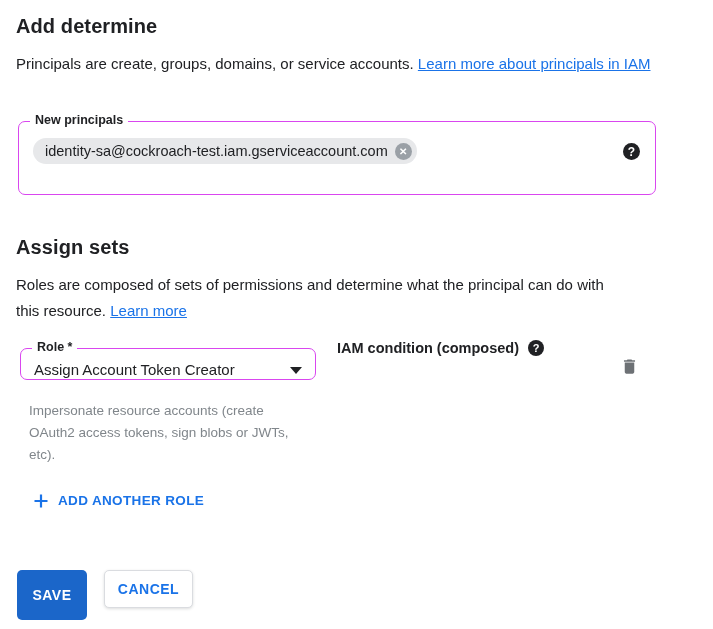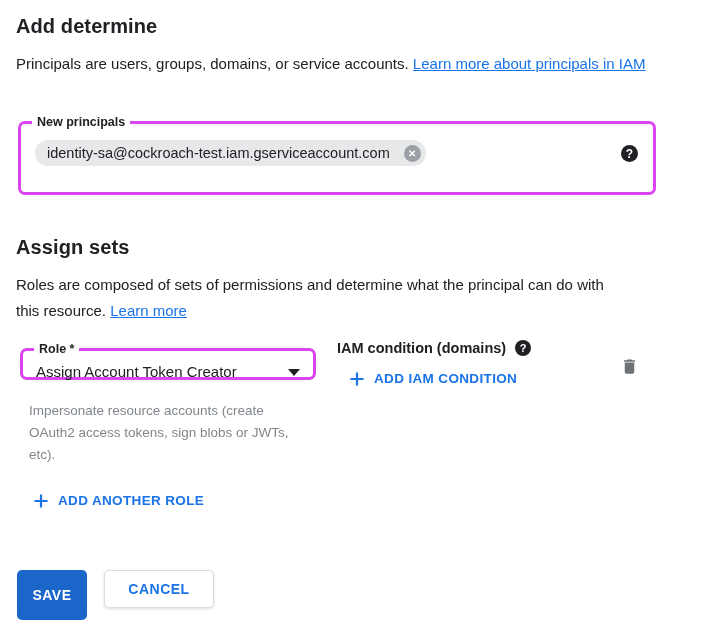--- a/index.html
+++ b/index.html
@@ -31,21 +31,21 @@
   }
   .link {
     color: #1a73e8;
     text-decoration: underline;
     cursor: pointer;
     margin-top: 47px;
   }
   
   .outfield {
     position: absolute;
-    border: 3px solid #d946ef;
+    border: 1px solid #d946ef;
     border-radius: 7px;
     background: #fff;
   }
   .field-label {
     position: absolute;
     top: -9px;
     left: 11px;
     background: #fff;
     padding: 0 5px;
     font-size: 12.5px;
@@ -63,21 +63,21 @@
     border-radius: 14px;
     display: flex;
     align-items: center;
     padding: 0 5px 0 12px;
     max-width: 560px;
   }
   .chip-text {
     font-size: 14.5px;
     color: #202124;
     white-space: nowrap;
-    margin-right: 14px;
+    margin-right: 7px;
   }
   .chip-close {
     width: 17px; height: 17px;
     border-radius: 50%;
     background: #9aa0a6;
     color: #ffffff;
     display: flex; align-items: center; justify-content: center;
     font-size: 10px;
     font-weight: 700;
     cursor: pointer;
@@ -176,42 +176,42 @@
     border-radius: 5px;
     font-family: inherit;
     font-size: 14px;
     font-weight: 700;
     letter-spacing: 0.5px;
     cursor: pointer;
   }
   .cancel-btn {
     position: absolute;
     left: 104px; top: 570px;
-    width: 110px; height: 38px;
+    width: 89px; height: 38px;
     background: #ffffff;
     color: #1a73e8;
     border: 1px solid #dadce0;
     border-radius: 5px;
     box-shadow: 0 1px 3px rgba(60,64,67,0.18);
     font-family: inherit;
     font-size: 14px;
     font-weight: 700;
     letter-spacing: 0.5px;
     cursor: pointer;
     text-align: center;
   }
 </style>
 </head>
 <body>
 
 <div class="page">
 
   <h1 class="h1" style="top:13px;">Add determine</h1>
 
-  <p class="para" style="top:51px; width:652px;"><span>Principals are users, groups, domains, or service accounts.</span>
+  <p class="para" style="top:51px; width:652px;"><span>Principals are create, groups, domains, or service accounts.</span>
     <a class="link">Learn more about principals in IAM</a></p>
 
   <div class="outfield field-principals">
     <span class="field-label">New principals</span>
     <div class="chip">
       <span class="chip-text">identity-sa@cockroach-test.iam.gserviceaccount.com</span>
       <button class="chip-close">
           <span>✕</span>
         </button>
     </div>
@@ -227,32 +227,26 @@
 
   <div class="outfield role-field">
     <span class="field-label">Role *</span>
     <span class="role-value">Assign Account Token Creator</span>
     <span class="caret"></span>
   </div>
 
   <div class="role-helper">Impersonate resource accounts (create OAuth2 access tokens, sign blobs or JWTs, etc).</div>
 
   <div class="iam-label-row">
-    <span class="iam-label">IAM condition (domains)</span>
+    <span class="iam-label">IAM condition (composed)</span>
     <button class="help help-sm">
         <span>?</span>
       </button>
   </div>
 
-  <button class="text-btn add-iam">
-    <svg width="14" height="14" viewBox="0 0 14 14">
-        <path d="M7 0.5v13M0.5 7h13" stroke="#1a73e8" stroke-width="2.2" fill="none"></path>
-      </svg>
-    <span>ADD IAM CONDITION</span>
-  </button>
 
   <button class="icon-btn trash-btn">
     <svg width="19" height="21" viewBox="0 0 24 24">
         <path fill="#6d7175" d="M6 19c0 1.1.9 2 2 2h8c1.1 0 2-.9 2-2V7H6v12zM19 4h-3.5l-1-1h-5l-1 1H5v2h14V4z"></path>
       </svg>
   </button>
 
   <button class="text-btn add-role">
     <svg width="14" height="14" viewBox="0 0 14 14">
         <path d="M7 0.5v13M0.5 7h13" stroke="#1a73e8" stroke-width="2.2" fill="none"></path>

